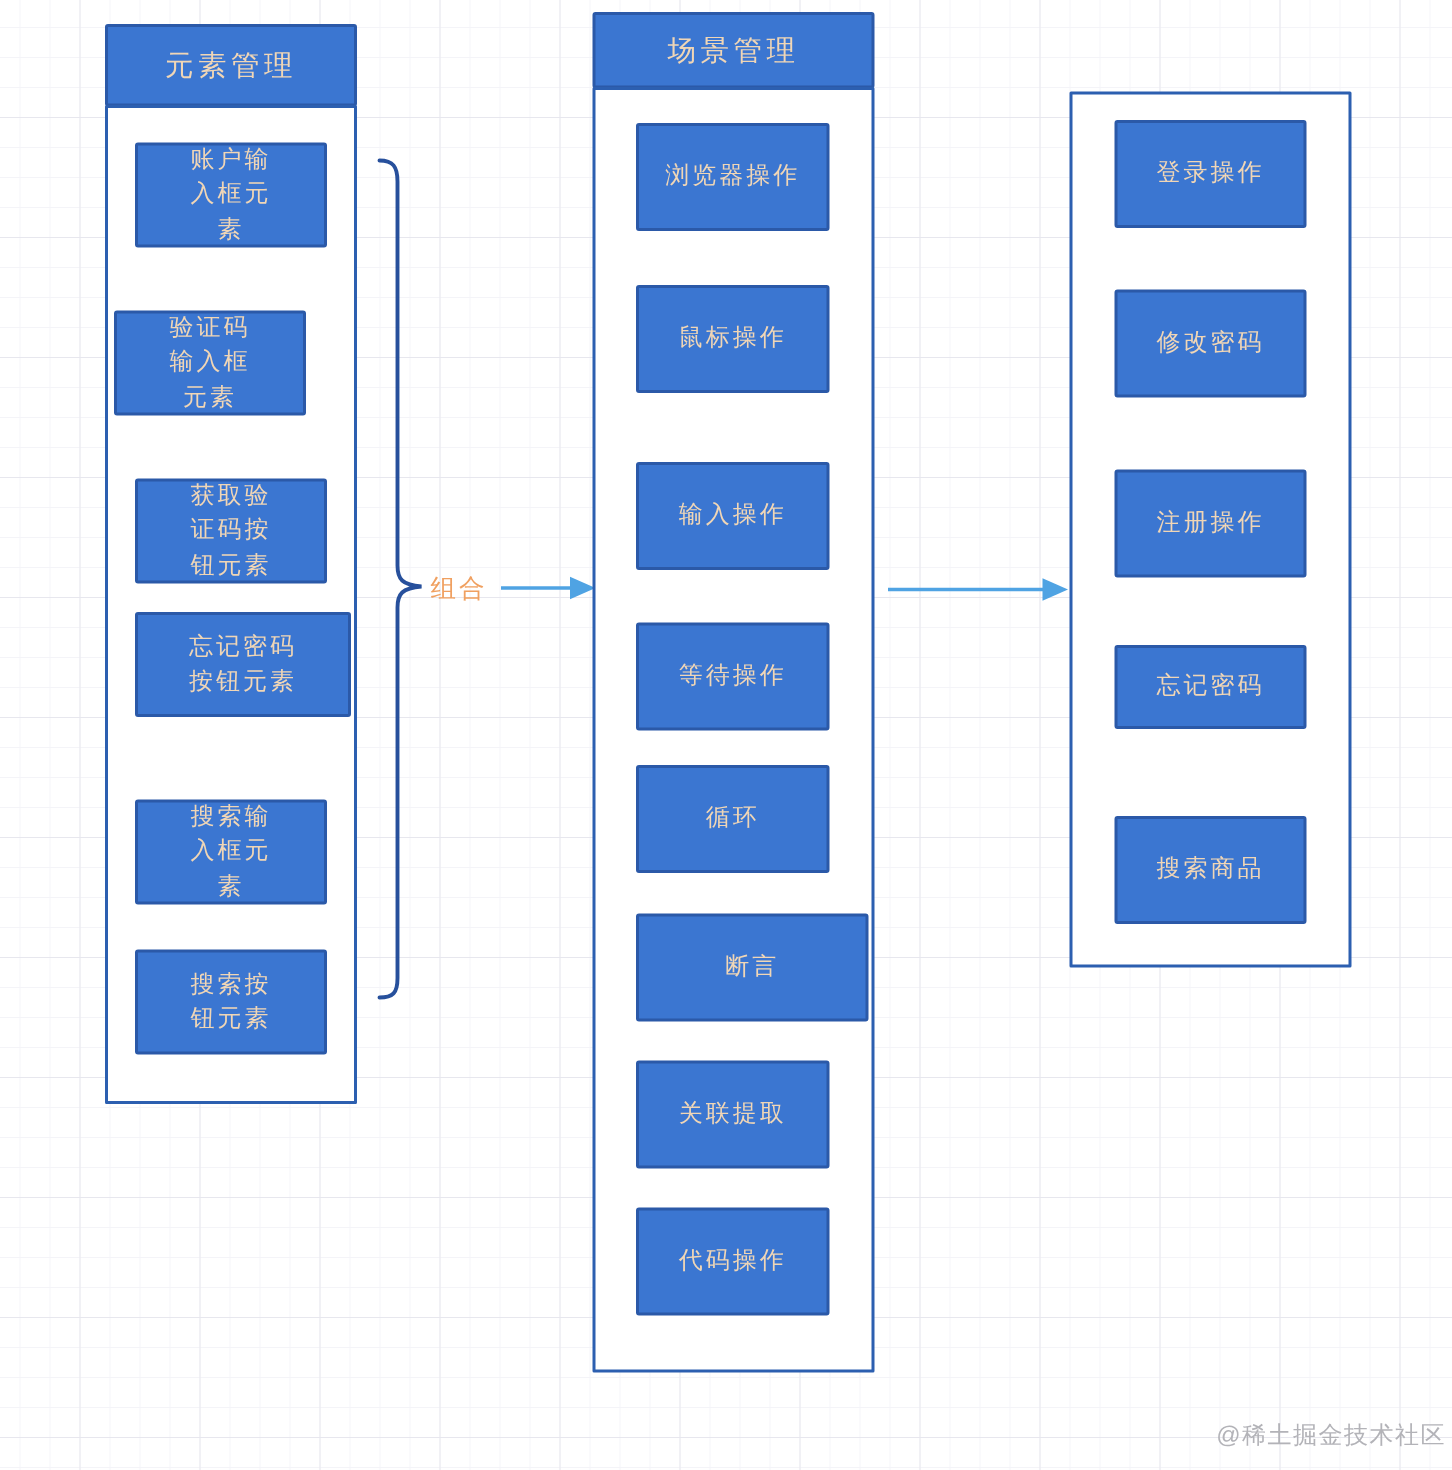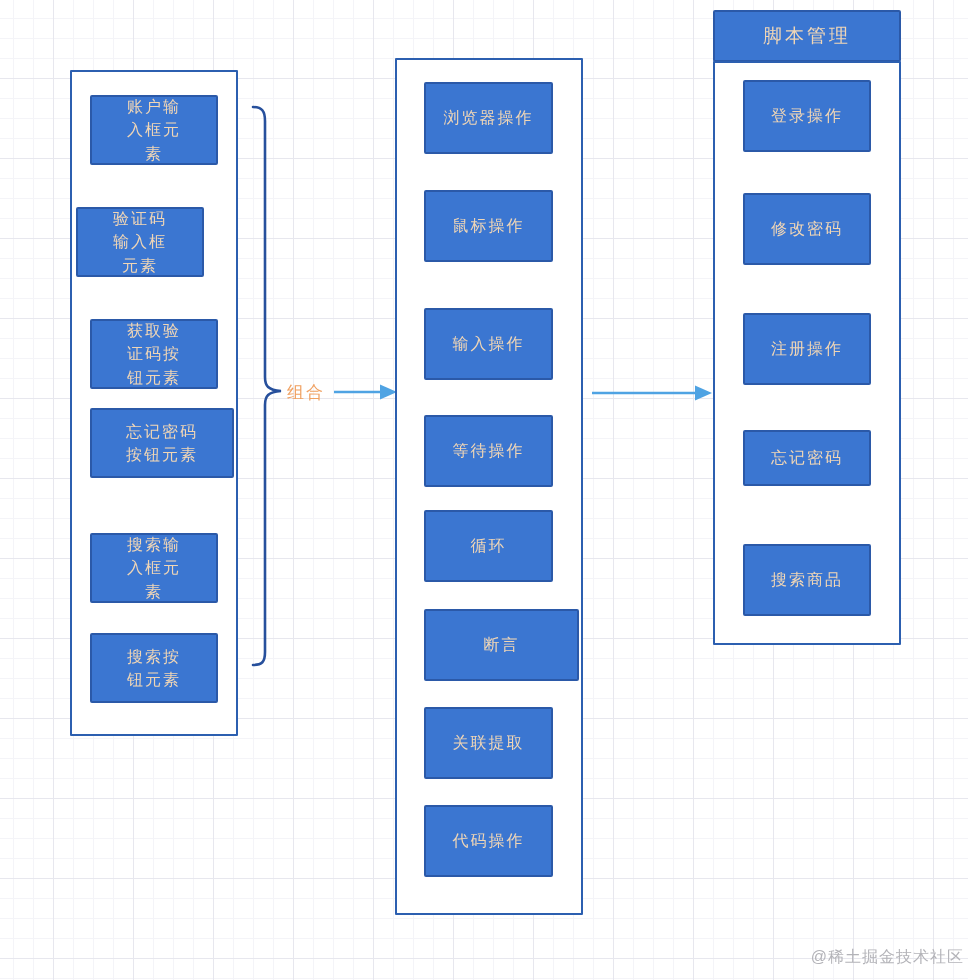--- a/index.html
+++ b/index.html
@@ -51,45 +51,46 @@
     <g>
       <line x1="334" y1="392" x2="381" y2="392" stroke="#4fa3e3" stroke-width="2.4"></line>
       <polygon points="380,384.5 397,392 380,399.5" fill="#4fa3e3"></polygon>
     </g>
     <g>
       <line x1="592" y1="393" x2="696" y2="393" stroke="#4fa3e3" stroke-width="2.4"></line>
       <polygon points="695,385.5 712,393 695,400.5" fill="#4fa3e3"></polygon>
     </g>
   </svg>
 
+  <div class="abs col-header" style="left:70px;top:16px;width:168px;height:55px">元素管理</div>
   <div class="abs col-body" style="left:70px;top:70px;width:168px;height:666px"></div>
   <div class="col-left">
     <div class="abs node" style="left:90px;top:95px;width:128px;height:70px">账户输入框元素</div>
     <div class="abs node" style="left:76px;top:207px;width:128px;height:70px">验证码输入框元素</div>
     <div class="abs node" style="left:90px;top:319px;width:128px;height:70px">获取验证码按钮元素</div>
     <div class="abs node" style="left:90px;top:408px;width:144px;height:70px">忘记密码按钮元素</div>
     <div class="abs node" style="left:90px;top:533px;width:128px;height:70px">搜索输入框元素</div>
     <div class="abs node" style="left:90px;top:633px;width:128px;height:70px">搜索按钮元素</div>
   </div>
 
   <div class="abs combine-label" style="left:287px;top:381px">组合</div>
 
+  <div class="abs col-header" style="left:395px;top:8px;width:188px;height:51px">场景管理</div>
   <div class="abs col-body" style="left:395px;top:58px;width:188px;height:857px"></div>
   <div class="col-mid">
     <div class="abs node" style="left:424px;top:82px;width:129px;height:72px">浏览器操作</div>
     <div class="abs node" style="left:424px;top:190px;width:129px;height:72px">鼠标操作</div>
     <div class="abs node" style="left:424px;top:308px;width:129px;height:72px">输入操作</div>
     <div class="abs node" style="left:424px;top:415px;width:129px;height:72px">等待操作</div>
     <div class="abs node" style="left:424px;top:510px;width:129px;height:72px">循环</div>
     <div class="abs node" style="left:424px;top:609px;width:155px;height:72px">断言</div>
     <div class="abs node" style="left:424px;top:707px;width:129px;height:72px">关联提取</div>
     <div class="abs node" style="left:424px;top:805px;width:129px;height:72px">代码操作</div>
   </div>
 
-  <div class="abs col-header" style="left:713px;top:10px;width:188px;height:52px">脚本管理</div>
   <div class="abs col-body" style="left:713px;top:61px;width:188px;height:584px"></div>
   <div class="col-right">
     <div class="abs node" style="left:743px;top:80px;width:128px;height:72px">登录操作</div>
     <div class="abs node" style="left:743px;top:193px;width:128px;height:72px">修改密码</div>
     <div class="abs node" style="left:743px;top:313px;width:128px;height:72px">注册操作</div>
     <div class="abs node" style="left:743px;top:430px;width:128px;height:56px">忘记密码</div>
     <div class="abs node" style="left:743px;top:544px;width:128px;height:72px">搜索商品</div>
   </div>
 
   <div class="abs watermark" style="right:4px;bottom:12px">@稀土掘金技术社区</div>

